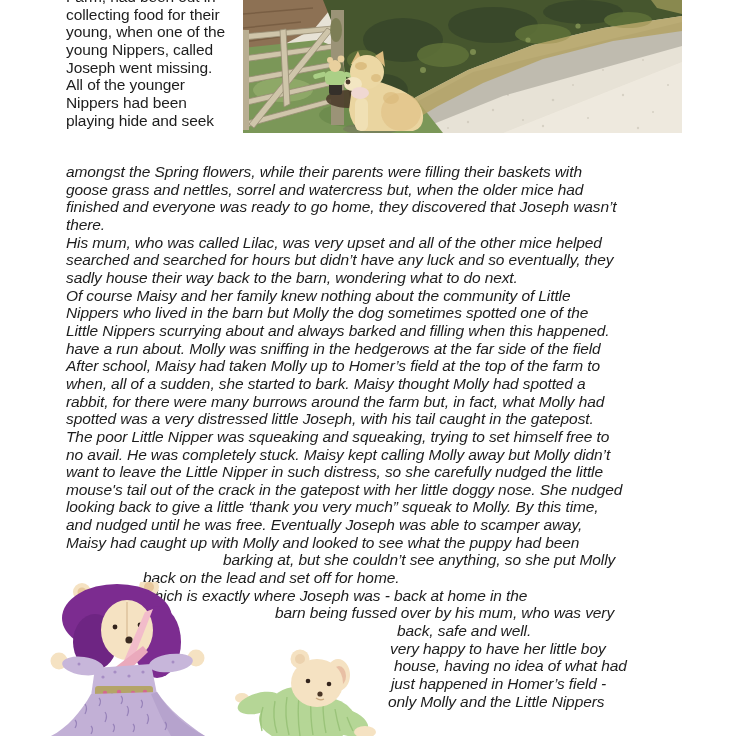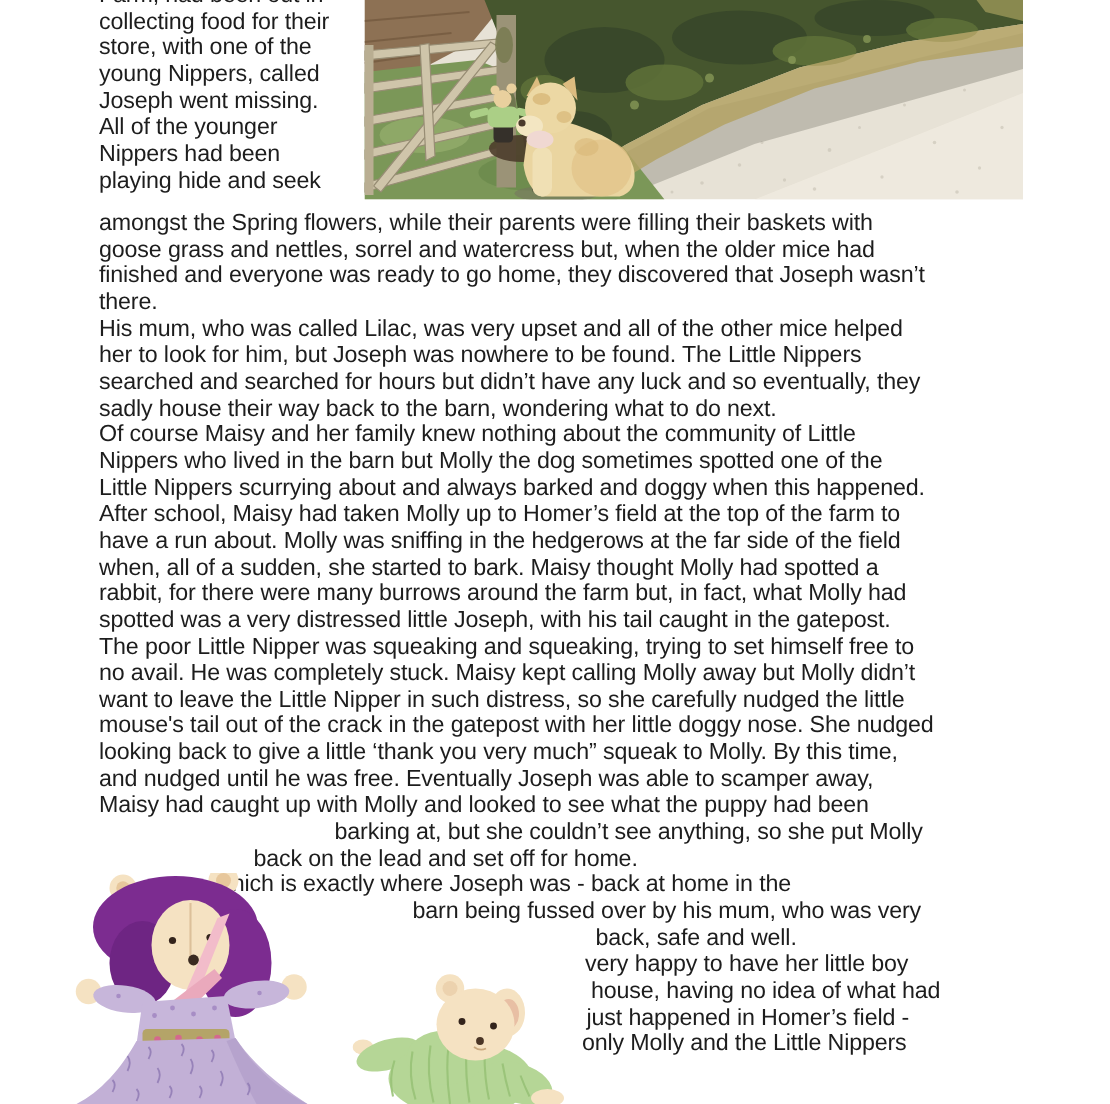--- a/index.html
+++ b/index.html
@@ -2,21 +2,21 @@
 <html><head>
 <meta charset="utf-8">
 <style>
   html,body{margin:0;padding:0;background:#ffffff;}
   .page{
     position:relative;width:740px;height:736px;background:#ffffff;overflow:hidden;
     font-family:"Liberation Sans",sans-serif;color:#1d1d1d;
   }
   .ln{white-space:nowrap;font-size:15.5px;line-height:17.66px;letter-spacing:-0.1px;}
   #introCol{position:absolute;left:66px;top:-12px;}
-  #mainText{position:absolute;left:66px;top:140px;}
+  #mainText{position:absolute;left:66px;top:163px;font-style:italic;}
   .photo{position:absolute;}
   #lanePhoto{left:243px;top:0;width:439px;height:133px;}
   #lilacPhoto{left:45px;top:582px;width:165px;height:154px;}
   #josephPhoto{left:235px;top:645px;width:175px;height:91px;}
   .photo svg{display:block;width:100%;height:100%;}
 </style>
 </head>
 <body>
 
 <div class="page">
@@ -123,54 +123,53 @@
         <ellipse cx="110" cy="84" rx="9" ry="7" fill="#f3e6c2"></ellipse>
         <circle cx="105" cy="82" r="2.4" fill="#4a3a2c"></circle>
         <ellipse cx="117" cy="93" rx="9" ry="6" fill="#f0d8d2"></ellipse>
       </g>
     </svg>
   </div>
 
   <div id="introCol">
     <div class="ln">Farm, had been out in</div>
     <div class="ln">collecting food for their</div>
-    <div class="ln">store, with one of the</div>
+    <div class="ln">young, when one of the</div>
     <div class="ln">young Nippers, called</div>
     <div class="ln">Joseph went missing.</div>
     <div class="ln">All of the younger</div>
     <div class="ln">Nippers had been</div>
     <div class="ln">playing hide and seek</div>
   </div>
 
   <div id="mainText">
     <div class="ln">amongst the Spring flowers, while their parents were filling their baskets with</div>
     <div class="ln">goose grass and nettles, sorrel and watercress but, when the older mice had</div>
     <div class="ln">finished and everyone was ready to go home, they discovered that Joseph wasn’t</div>
     <div class="ln">there.</div>
     <div class="ln">His mum, who was called Lilac, was very upset and all of the other mice helped</div>
-    <div class="ln">her to look for him, but Joseph was nowhere to be found. The Little Nippers</div>
     <div class="ln">searched and searched for hours but didn’t have any luck and so eventually, they</div>
     <div class="ln">sadly house their way back to the barn, wondering what to do next.</div>
     <div class="ln">Of course Maisy and her family knew nothing about the community of Little</div>
     <div class="ln">Nippers who lived in the barn but Molly the dog sometimes spotted one of the</div>
-    <div class="ln">Little Nippers scurrying about and always barked and doggy when this happened.</div>
+    <div class="ln">Little Nippers scurrying about and always barked and filling when this happened.</div>
+    <div class="ln">have a run about. Molly was sniffing in the hedgerows at the far side of the field</div>
     <div class="ln">After school, Maisy had taken Molly up to Homer’s field at the top of the farm to</div>
-    <div class="ln">have a run about. Molly was sniffing in the hedgerows at the far side of the field</div>
     <div class="ln">when, all of a sudden, she started to bark. Maisy thought Molly had spotted a</div>
     <div class="ln">rabbit, for there were many burrows around the farm but, in fact, what Molly had</div>
     <div class="ln">spotted was a very distressed little Joseph, with his tail caught in the gatepost.</div>
     <div class="ln">The poor Little Nipper was squeaking and squeaking, trying to set himself free to</div>
     <div class="ln">no avail. He was completely stuck. Maisy kept calling Molly away but Molly didn’t</div>
     <div class="ln">want to leave the Little Nipper in such distress, so she carefully nudged the little</div>
     <div class="ln">mouse's tail out of the crack in the gatepost with her little doggy nose. She nudged</div>
     <div class="ln">looking back to give a little ‘thank you very much” squeak to Molly. By this time,</div>
     <div class="ln">and nudged until he was free. Eventually Joseph was able to scamper away,</div>
     <div class="ln">Maisy had caught up with Molly and looked to see what the puppy had been</div>
     <div class="ln" style="margin-left:157px">barking at, but she couldn’t see anything, so she put Molly</div>
-    <div class="ln" style="margin-left:103px">back on the lead and set off for home.</div>
+    <div class="ln" style="margin-left:77px">back on the lead and set off for home.</div>
     <div class="ln" style="margin-left:74px">Which is exactly where Joseph was - back at home in the</div>
     <div class="ln" style="margin-left:209px">barn being fussed over by his mum, who was very</div>
     <div class="ln" style="margin-left:331px">back, safe and well.</div>
     <div class="ln" style="margin-left:324px">very happy to have her little boy</div>
     <div class="ln" style="margin-left:328px">house, having no idea of what had</div>
     <div class="ln" style="margin-left:325px">just happened in Homer’s field -</div>
     <div class="ln" style="margin-left:322px">only Molly and the Little Nippers</div>
   </div>
 
   <div class="photo" id="lilacPhoto">

